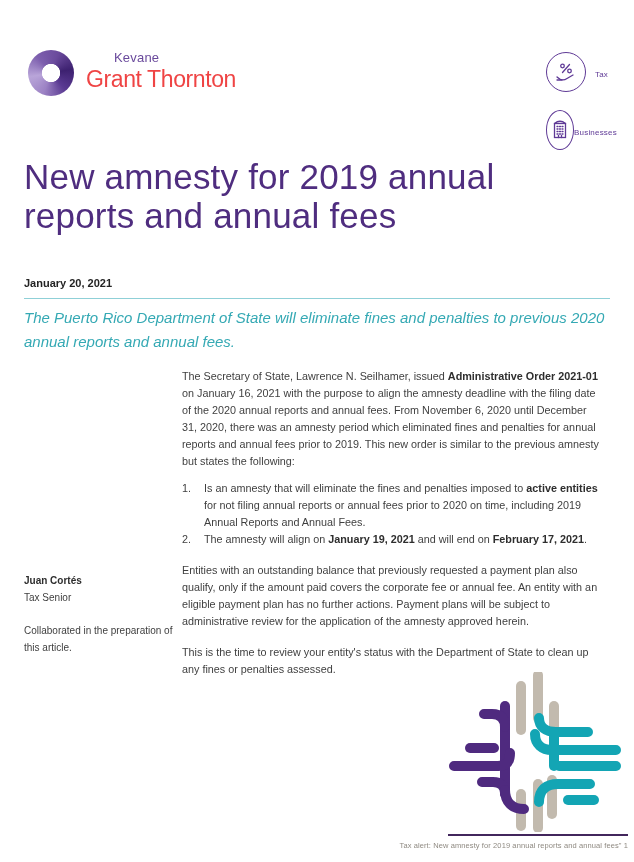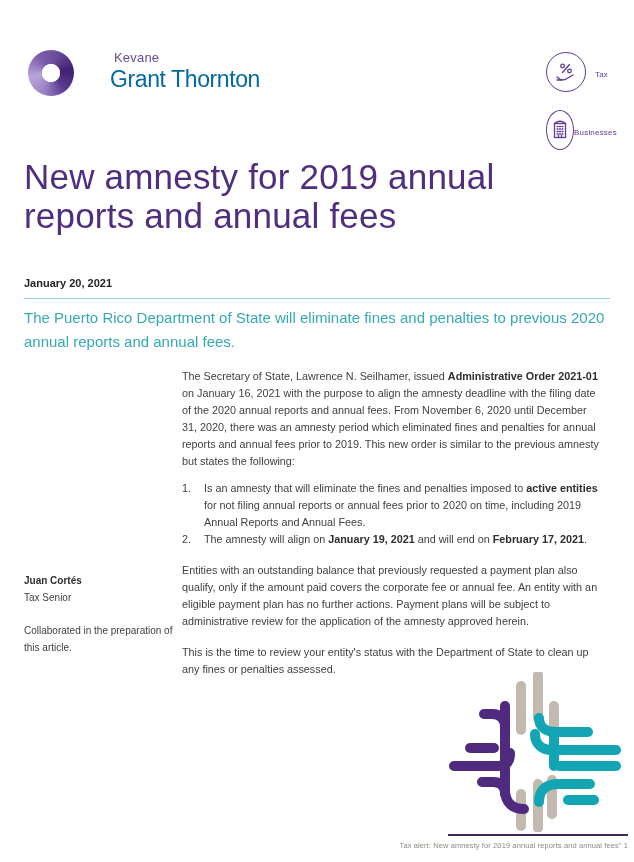--- a/index.html
+++ b/index.html
@@ -10,34 +10,34 @@
   
   .logo{position:absolute;left:28px;top:50px;display:flex;align-items:flex-start;}
   .logo-mark{
     width:46px;height:46px;border-radius:50%;
     background:
       radial-gradient(circle at 50% 50%, #ffffff 0 27%, rgba(255,255,255,0) 29%),
       conic-gradient(from 20deg, #6a4a9c, #3d2170, #5a3a92, #9c82c4, #b9a5d9, #7d5fae, #6a4a9c);
   }
   .logo-text{margin-left:12px;}
   .logo-kevane{font-size:13px;color:#6a4a9c;letter-spacing:.2px;margin-left:28px;}
-  .logo-gt{font-size:23px;color:#0369a1;letter-spacing:-.4px;margin-top:1px;margin-left:24px;}
+  .logo-gt{font-size:23px;color:#ef4444;letter-spacing:-.4px;margin-top:1px;}
   
   .icon-rail{position:absolute;left:546px;top:52px;width:62px;}
   .rail-item{display:flex;flex-direction:row;align-items:center;margin-bottom:18px;justify-content:space-between;}
   .rail-circle{width:38px;height:38px;border:1.5px solid #5f3a96;border-radius:50%;
     display:flex;align-items:center;justify-content:center;}
   .rail-label{font-size:8px;color:#5f3a96;margin-top:5px;letter-spacing:.2px;}
   
   .h1{position:absolute;left:24px;top:134px;width:490px;
     font-size:35px;line-height:39px;color:#4f2d7f;font-weight:400;letter-spacing:.2px;}
   .date{position:absolute;left:24px;top:277px;font-size:11px;font-weight:bold;color:#242424;}
   .teal-rule{position:absolute;left:24px;top:298px;width:586px;height:1px;background:#8fd0d7;}
   .lede{position:absolute;left:24px;top:306px;width:600px;
-    font-size:15px;line-height:24px;color:#35a9b4;}
+    font-size:15px;line-height:24px;color:#35a9b4;font-style:italic;}
   
   .content{position:absolute;left:182px;top:368px;width:420px;
     font-size:10.8px;line-height:17px;color:#3f3f3f;}
   .content p{margin:0;}
   .content .gap{margin-top:14px;}
   .olist{margin-top:10px;}
   .oitem{display:flex;}
   .omarker{width:22px;flex:none;}
   .obody{flex:1;}
   b{font-weight:bold;color:#2e2e2e;}

